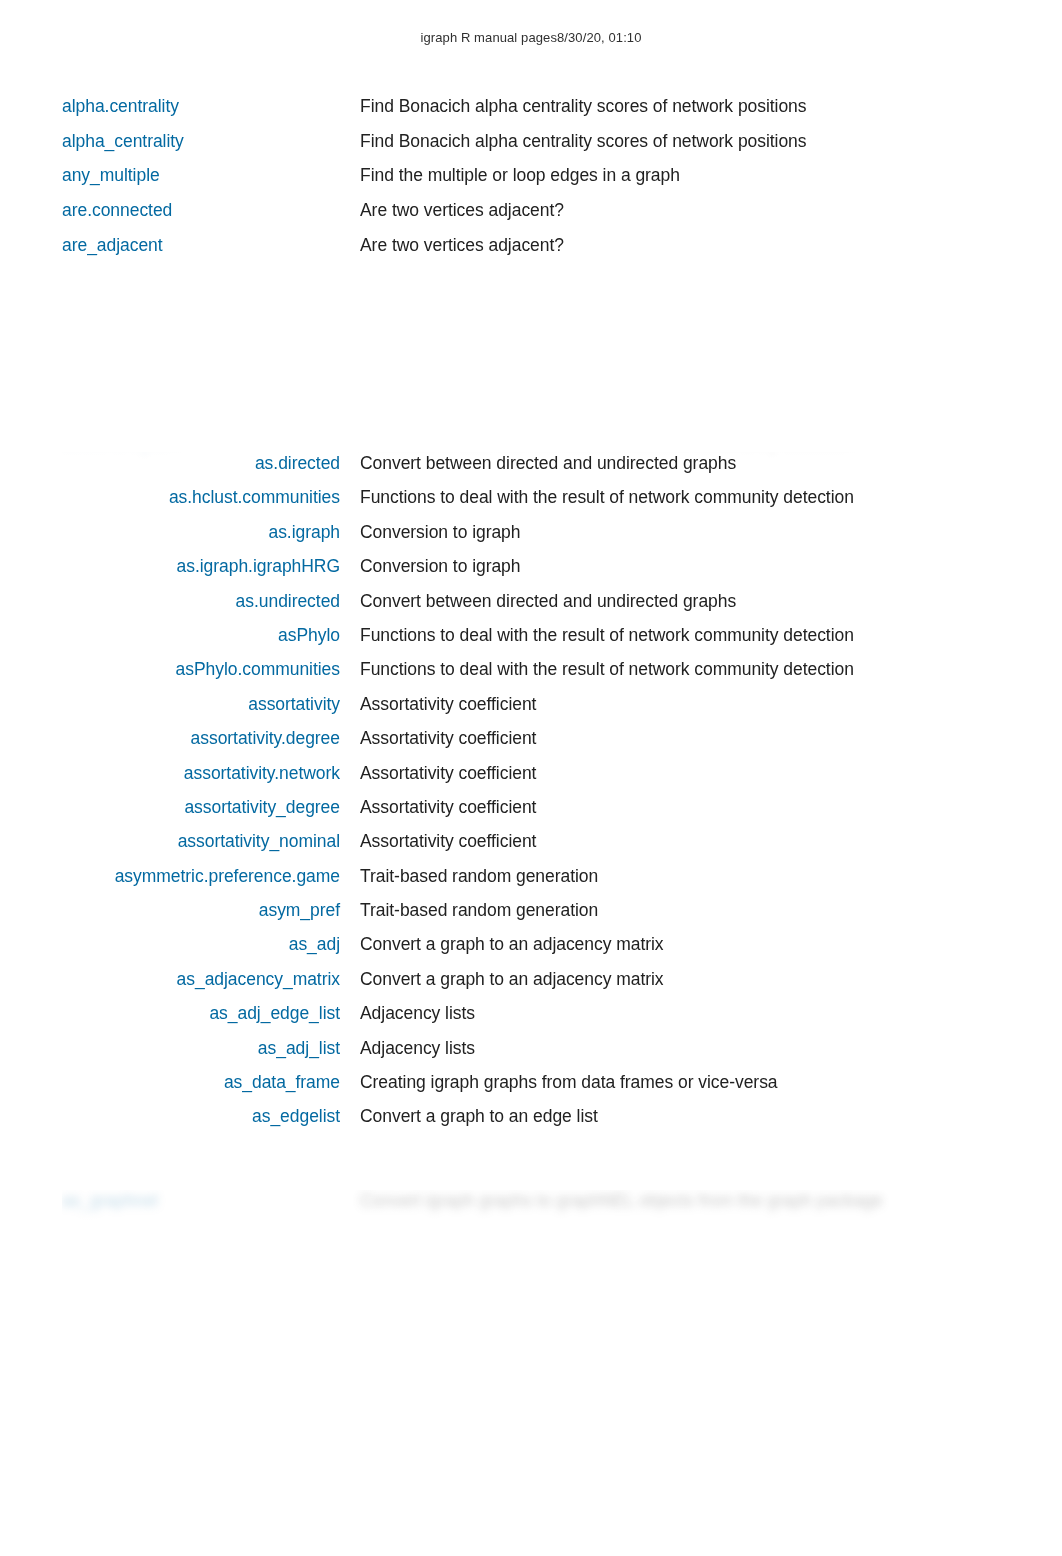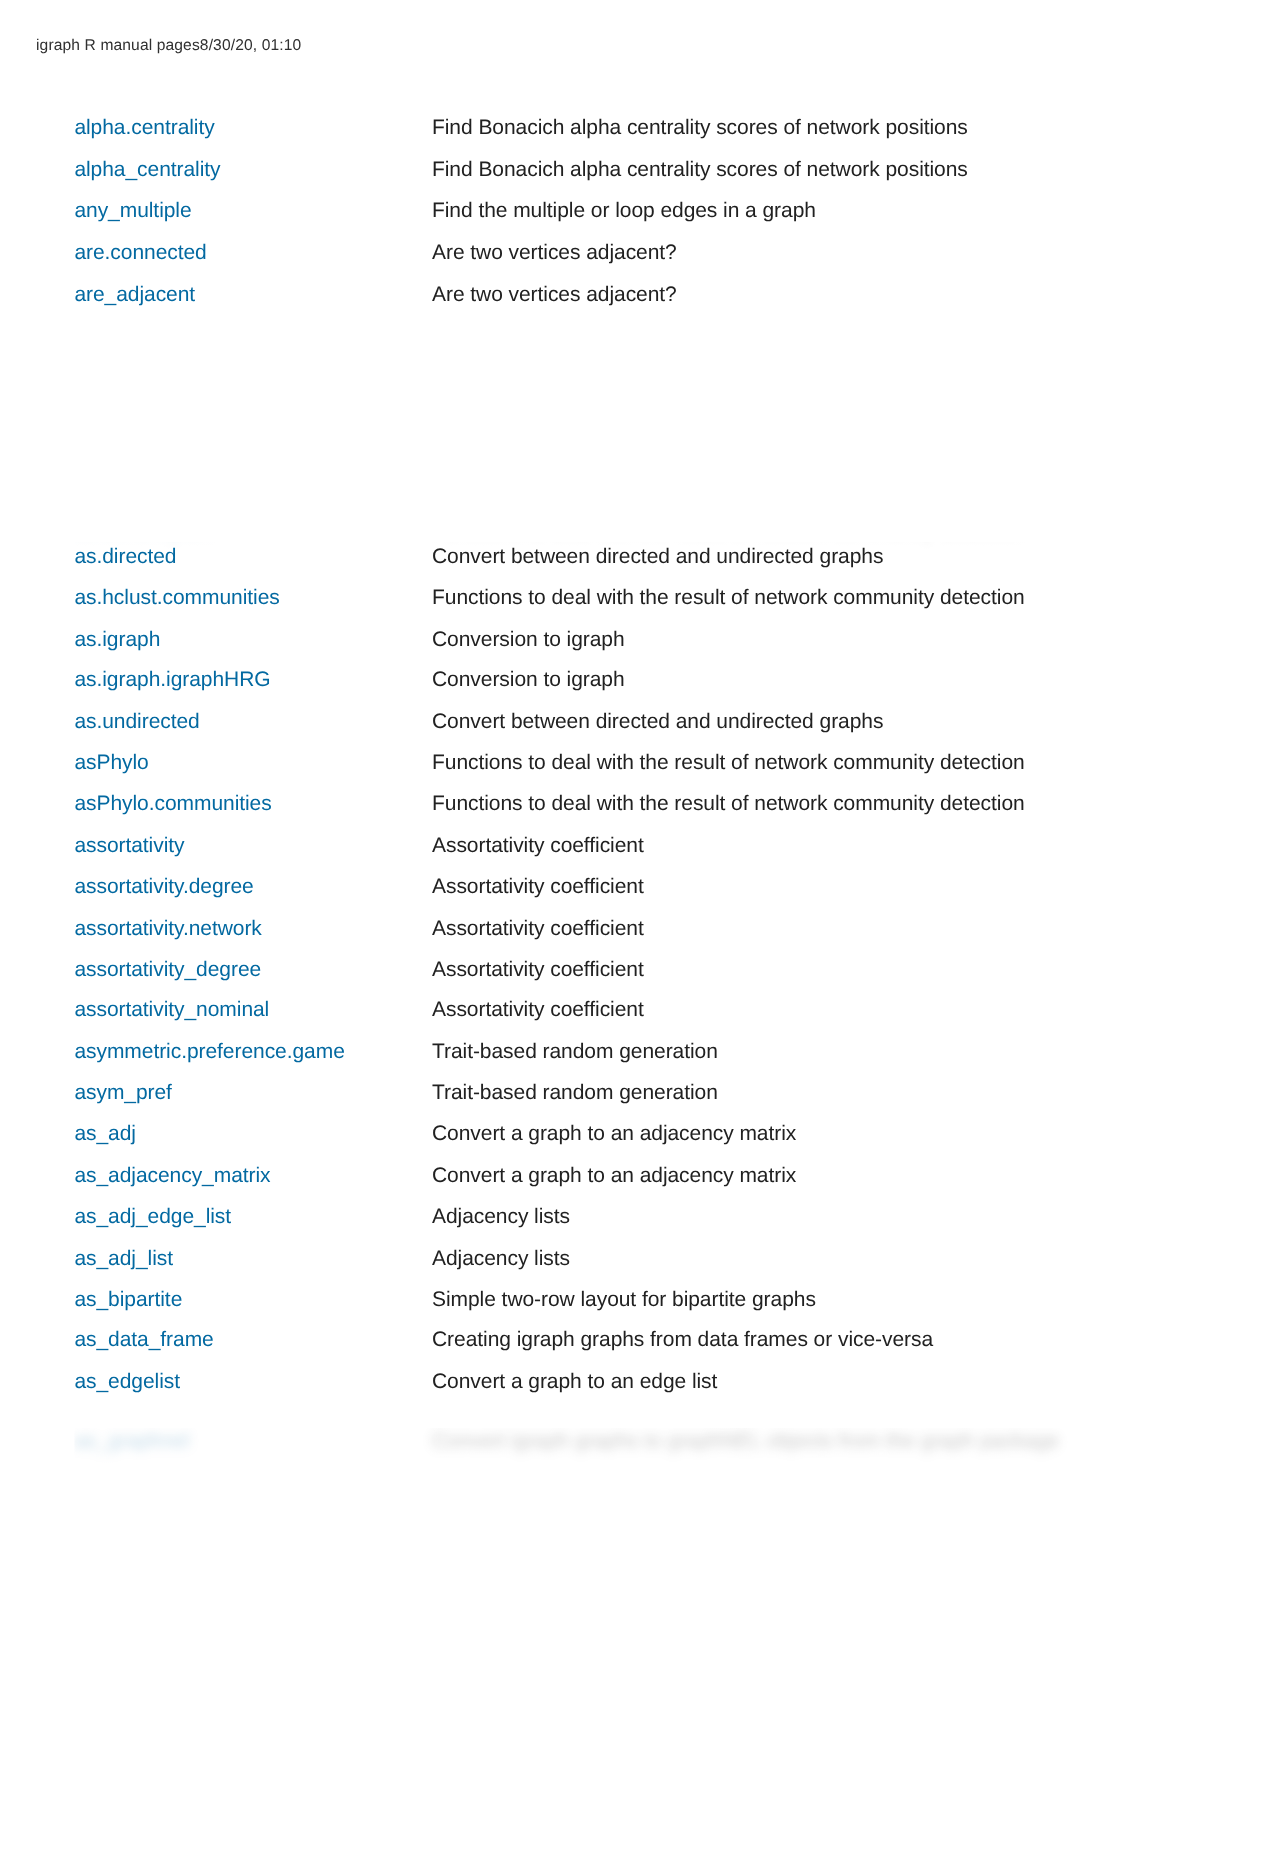--- a/index.html
+++ b/index.html
@@ -21,21 +21,21 @@
   .page-header {
     position: absolute;
     top: 28px;
     left: 0;
     width: 1062px;
     height: 20px;
     box-sizing: border-box;
     padding: 0 30px;
     display: flex;
     align-items: center;
-    justify-content: flex-start;
+    justify-content: center;
     font-size: 13px;
     line-height: 20px;
     color: #303030;
     letter-spacing: 0.1px;
   }
   .page-header .ph-title { text-align: left; }
   .page-header .ph-date  { text-align: right; }
 
   
   .content {
@@ -45,21 +45,21 @@
     width: 1062px;
     height: 1556px;
   }
 
   .index-block {
     position: absolute;
     left: 62px;
     width: 960px;
   }
   #block-1 { top: 95px; }
-  #block-2 { top: 452px; }
+  #block-2 { top: 452px; text-align: right; }
 
   .index-row {
     display: flex;
     align-items: baseline;
     height: 34.4px;
     white-space: nowrap;
   }
   #block-1 .index-row { height: 34.7px; }
 
   .fn-name {
@@ -240,24 +240,20 @@
       </div>
       <div class="index-row">
         <a class="fn-name" href="#">as_adj_edge_list</a>
         <span class="fn-desc">Adjacency lists</span>
       </div>
       <div class="index-row">
         <a class="fn-name" href="#">as_adj_list</a>
         <span class="fn-desc">Adjacency lists</span>
       </div>
       <div class="index-row">
-        <a class="fn-name" href="#">as_bipartite</a>
-        <span class="fn-desc">Simple two-row layout for bipartite graphs</span>
-      </div>
-      <div class="index-row">
         <a class="fn-name" href="#">as_data_frame</a>
         <span class="fn-desc">Creating igraph graphs from data frames or vice-versa</span>
       </div>
       <div class="index-row">
         <a class="fn-name" href="#">as_edgelist</a>
         <span class="fn-desc">Convert a graph to an edge list</span>
       </div>
     </div>
 
   <div class="row-fade-bottom">

